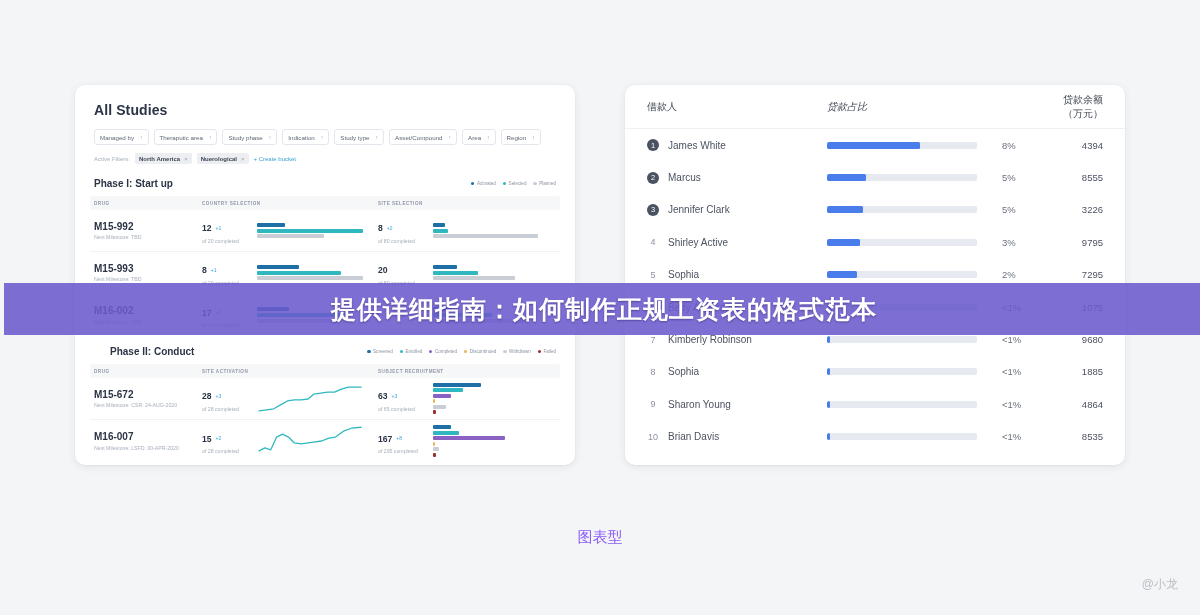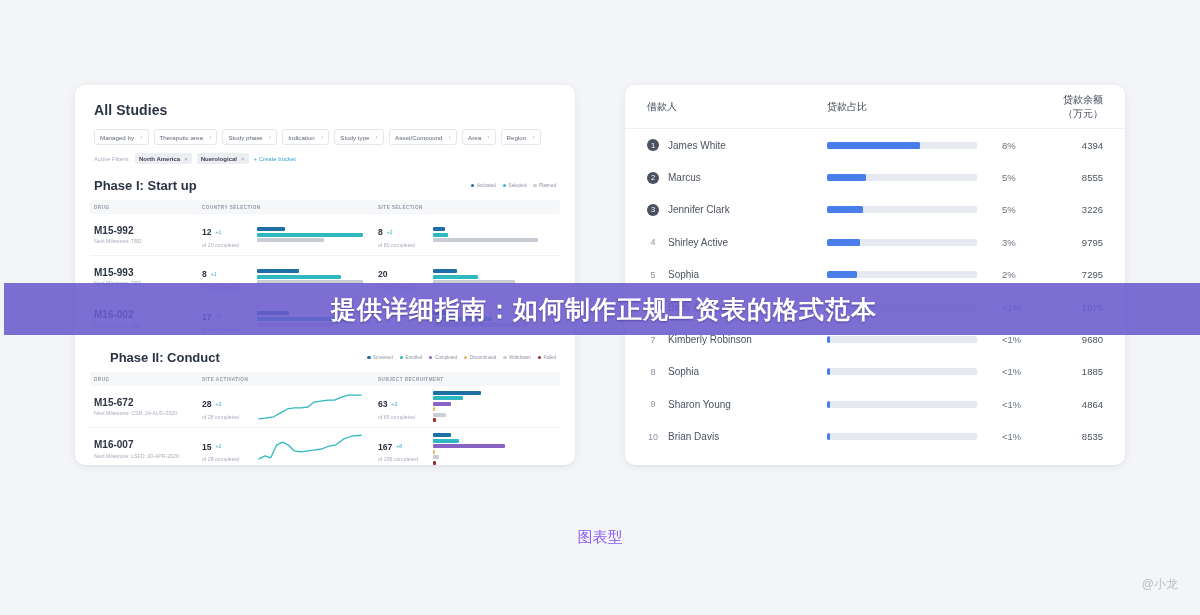--- a/index.html
+++ b/index.html
@@ -40,21 +40,21 @@
     display: flex; align-items: center; gap: 4px;
     font-size: 6px; font-weight: bold; color: #3c4454;
   }
   .tag .x { font-size: 6px; color: #9aa1ae; font-weight: normal; }
   .create-bucket { font-size: 6px; color: #3aa3d4; white-space: nowrap; }
 
   .phase-head {
     display: flex; align-items: center; justify-content: space-between;
     margin: 14px 19px 0 19px;
   }
-  .phase-title { font-size: 13px; font-weight: bold; color: #2b3445; }
+  .phase-title { font-size: 10px; font-weight: bold; color: #2b3445; }
   .legend { display: flex; gap: 7px; }
   .legend-item { display: flex; align-items: center; gap: 2.5px; font-size: 4.6px; color: #8b93a1; white-space: nowrap; }
   .dot { width: 3.2px; height: 3.2px; border-radius: 50%; display: inline-block; }
 
   .tbl-head {
     display: flex; background: #f6f7f9; margin: 7px 15px 0 15px;
     height: 14px; align-items: center; border-radius: 2px;
   }
   .th { font-size: 4.6px; font-weight: bold; color: #9099a8; letter-spacing: .5px; }
   .col-drug { width: 112px; padding-left: 4px; }
@@ -71,21 +71,21 @@
   .metric-box { width: 55px; }
   .bars { display: flex; flex-direction: column; gap: 1.6px; }
   .bar { height: 4px; border-radius: 1px; }
   .spark { width: 108px; height: 30px; }
 
   
   #right-card { left: 625px; top: 85px; width: 500px; height: 380px; overflow: hidden; }
   .r-head { display: flex; align-items: center; height: 44px; border-bottom: 1px solid #eef0f3; padding: 0 22px; }
   .r-th { font-size: 10px; color: #3d4452; font-weight: normal; }
   .rc-name { width: 180px; }
-  .rc-bar  { width: 175px; }
+  .rc-bar  { width: 175px; font-style: italic; }
   .rc-pct  { width: 45px; }
   .rc-bal  { flex: 1; text-align: right; }
   .r-row { display: flex; align-items: center; height: 32.4px; padding: 0 22px; }
   .rank-badge {
     width: 12px; height: 12px; border-radius: 50%; background: #4a5160;
     color: #fff; font-size: 7.5px; display: inline-flex;
     align-items: center; justify-content: center; margin-right: 9px; flex: none;
   }
   .rank-plain {
     width: 12px; font-size: 9px; color: #8b93a1; text-align: center;

